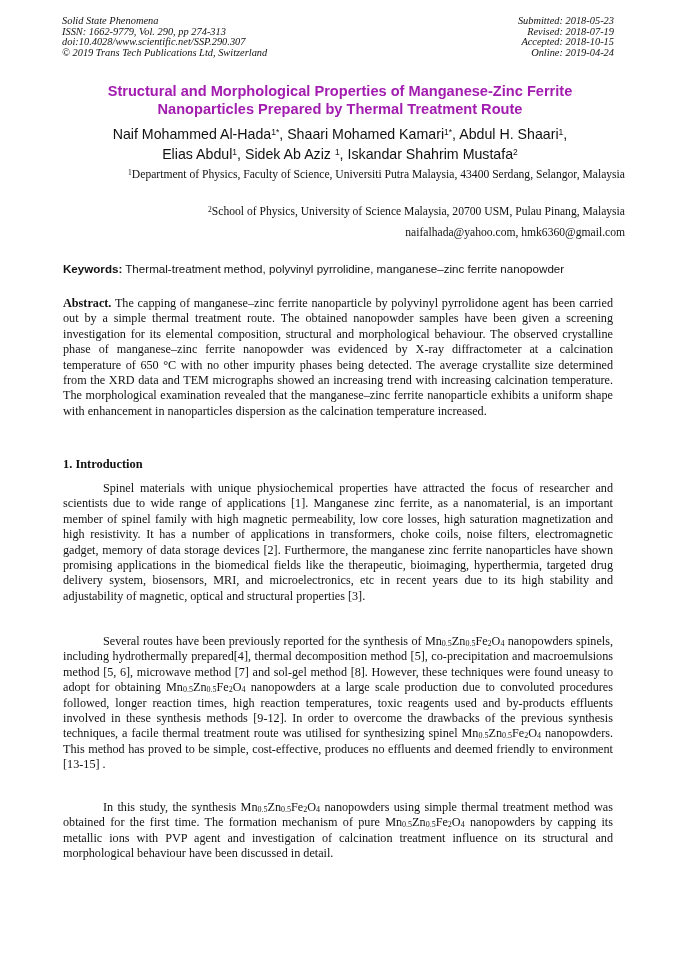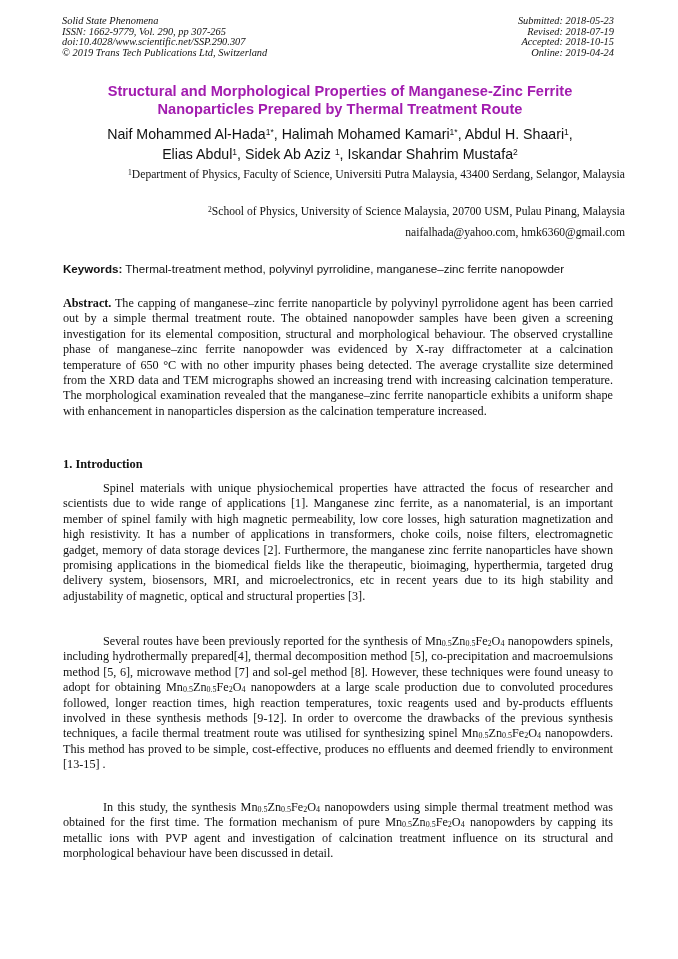--- a/index.html
+++ b/index.html
@@ -35,40 +35,40 @@
   .p3 { top: 800px; }
   sub { font-size: 8px; vertical-align: -1px; line-height: 0; }
 </style>
 </head>
 <body>
 
 <div class="page">
 
   <div class="hdr-left">
     <div>Solid State Phenomena</div>
-    <div>ISSN: 1662-9779, Vol. 290, pp 307-265</div>
+    <div>ISSN: 1662-9779, Vol. 290, pp 274-313</div>
     <div>doi:10.4028/www.scientific.net/SSP.290.307</div>
     <div>© 2019 Trans Tech Publications Ltd, Switzerland</div>
   </div>
 
   <div class="hdr-right">
     <div>Submitted: 2018-05-23</div>
     <div>Revised: 2018-07-19</div>
     <div>Accepted: 2018-10-15</div>
     <div>Online: 2019-04-24</div>
   </div>
 
   <div class="title">
     <div>Structural and Morphological Properties of Manganese-Zinc Ferrite</div>
     <div>Nanoparticles Prepared by Thermal Treatment Route</div>
   </div>
 
   <div class="authors">
     <div>
-      <span>Naif Mohammed Al-Hada</span><sup>1*</sup><span>, </span><span>Halimah Mohamed Kamari</span><sup>1*</sup><span>, </span><span>Abdul H. Shaari</span><sup>1</sup><span>,</span>
+      <span>Naif Mohammed Al-Hada</span><sup>1*</sup><span>, </span><span>Shaari Mohamed Kamari</span><sup>1*</sup><span>, </span><span>Abdul H. Shaari</span><sup>1</sup><span>,</span>
     </div>
     <div>
       <span>Elias Abdul</span><sup>1</sup><span>, </span><span>Sidek Ab Aziz </span><sup>1</sup><span>, </span><span>Iskandar Shahrim Mustafa</span><sup>2</sup>
     </div>
   </div>
 
   <div class="aff aff1">
     <sup>1</sup><span>Department of Physics, Faculty of Science, Universiti Putra Malaysia, 43400 Serdang, Selangor, Malaysia</span>
   </div>
   <div class="aff aff2">

